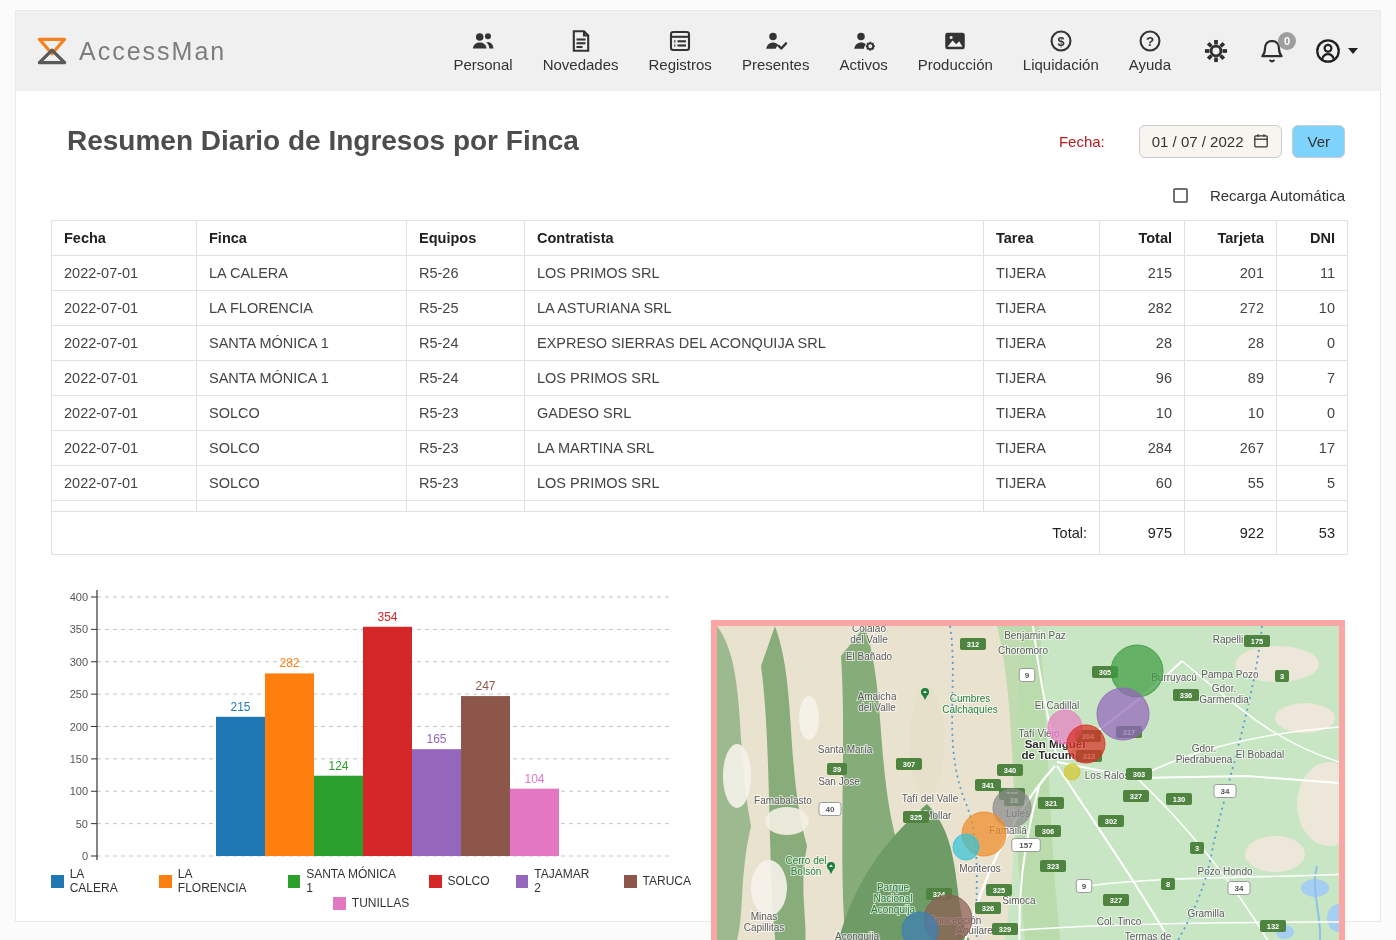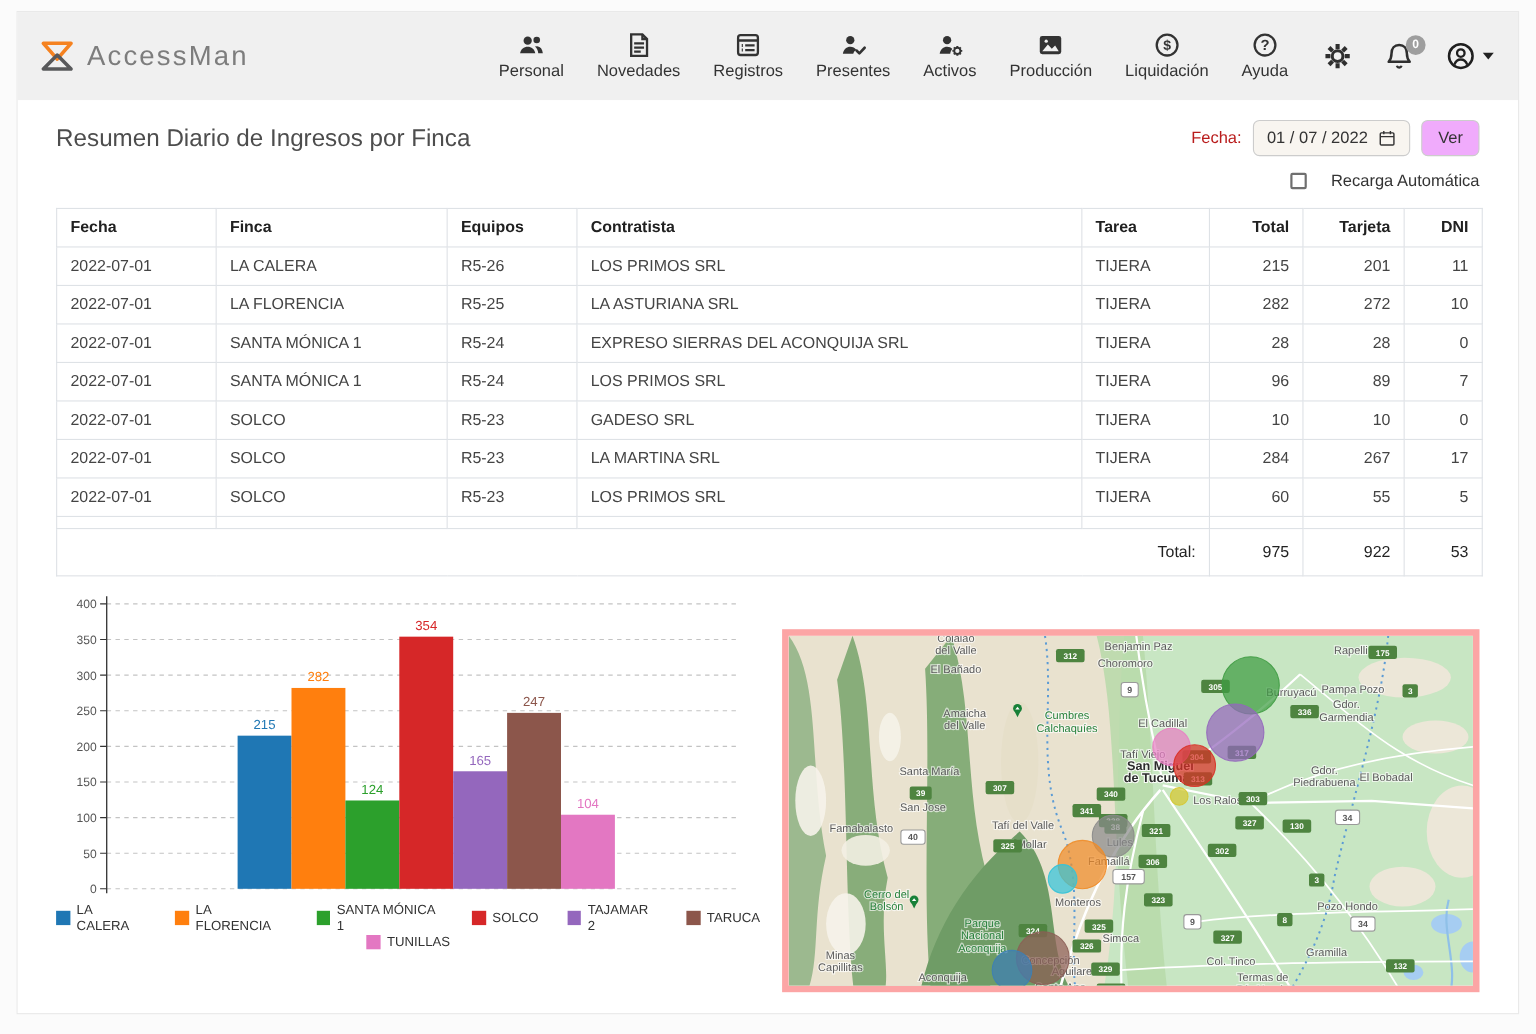--- a/index.html
+++ b/index.html
@@ -17,31 +17,31 @@
   .icon-btns { display:flex; align-items:center; gap:30px; margin-left:32px; }
   .icon-btn { position:relative; cursor:pointer; display:flex; align-items:center; }
   .icon-btn svg { width:26px; height:26px; }
   .badge { position:absolute; top:-6px; right:-11px; width:18px; height:18px; background:#9e9e9e; color:#fff;
            border-radius:50%; font-size:11px; font-weight:bold; line-height:18px; text-align:center; }
   .caret { width:0; height:0; border-left:5px solid transparent; border-right:5px solid transparent;
            border-top:6px solid #222; margin-left:7px; }
 
   
   .title-row { display:flex; align-items:center; justify-content:space-between; padding:18px 35px 0; }
-  h1 { margin:0; font-size:22px; font-weight:400; color:#4d4d4d; }
+  h1 { margin:16px; font-size:28px; font-weight:700; color:#4d4d4d; }
   .controls { display:flex; align-items:center; gap:10px; }
   .controls label { font-size:15px; color:#b91c1c; }
   .date-input { display:flex; align-items:center; gap:10px; background:#f8f5f0; border:1px solid #ccc;
-                border-radius:6px; padding:7px 12px; font-size:15px; color:#333; cursor:pointer; }
-  .btn { background:#f0abfc; border:1px solid #ccc; border-radius:6px; padding:7px 14px; font-size:15px; color:#333; cursor:pointer; font-family:inherit; }
+                border-radius:6px; padding:7px 12px; font-size:15px; color:#333; cursor:pointer;margin-left:24px; }
+  .btn { background:#7dd3fc; border:1px solid #ccc; border-radius:6px; padding:7px 14px; font-size:15px; color:#333; cursor:pointer; font-family:inherit; }
   .reload-row { display:flex; justify-content:flex-end; align-items:center; gap:22px; padding:14px 35px 0; font-size:15px; color:#333; }
   .checkbox { width:15px; height:15px; border:2px solid #6f6f6f; border-radius:2px; background:#fff; cursor:pointer; }
 
   
-  table { width:1296px; margin:16px 35px 0; border-collapse:collapse; table-layout:fixed; font-size:14.5px; }
+  table { width:1296px; margin:16px 35px 17px; border-collapse:collapse; table-layout:fixed; font-size:14.5px; }
   th, td { border:1px solid #dee2e6; padding:9px 12px; text-align:left; overflow:hidden; white-space:nowrap; }
   th { font-weight:bold; color:#212121; }
   td { color:#444; }
   .num { text-align:right; }
   tr.clip-row td { padding:0; height:11px; }
   tfoot td { font-weight:normal; color:#222; padding-top:13px; padding-bottom:13px; }
 
   
   .bottom { display:flex; gap:20px; padding:12px 35px 0; }
   .chart-col { width:640px; }

